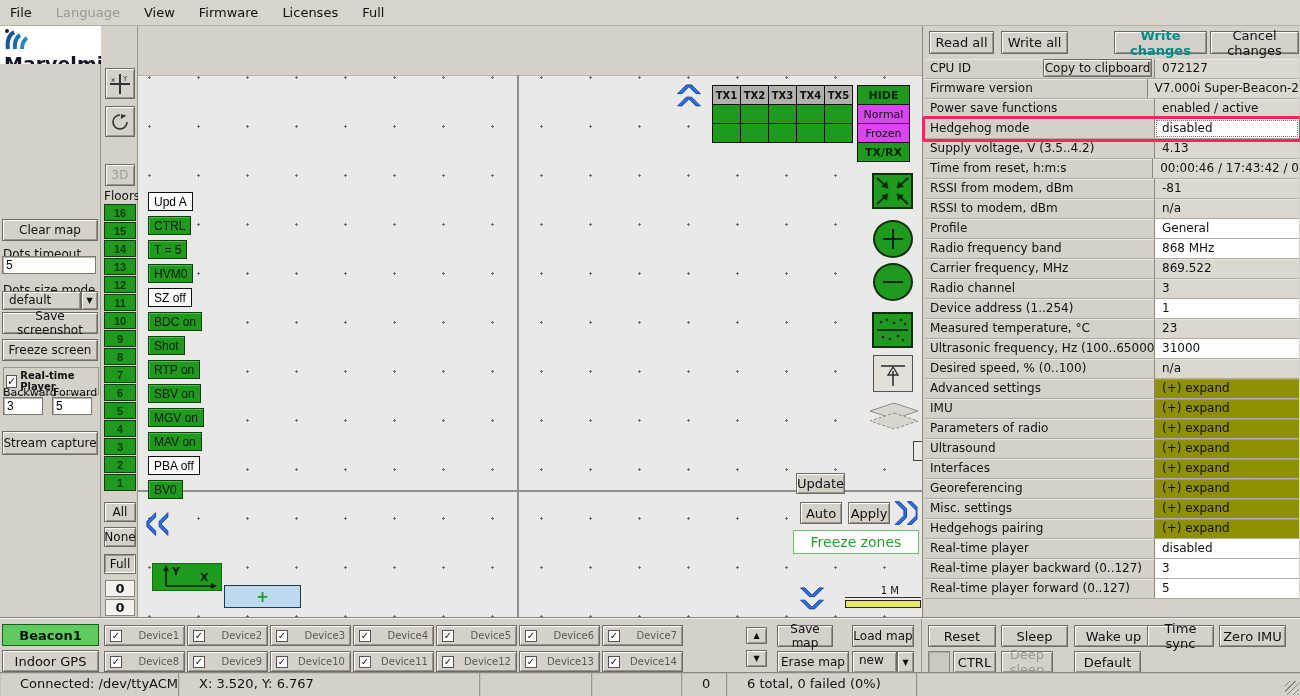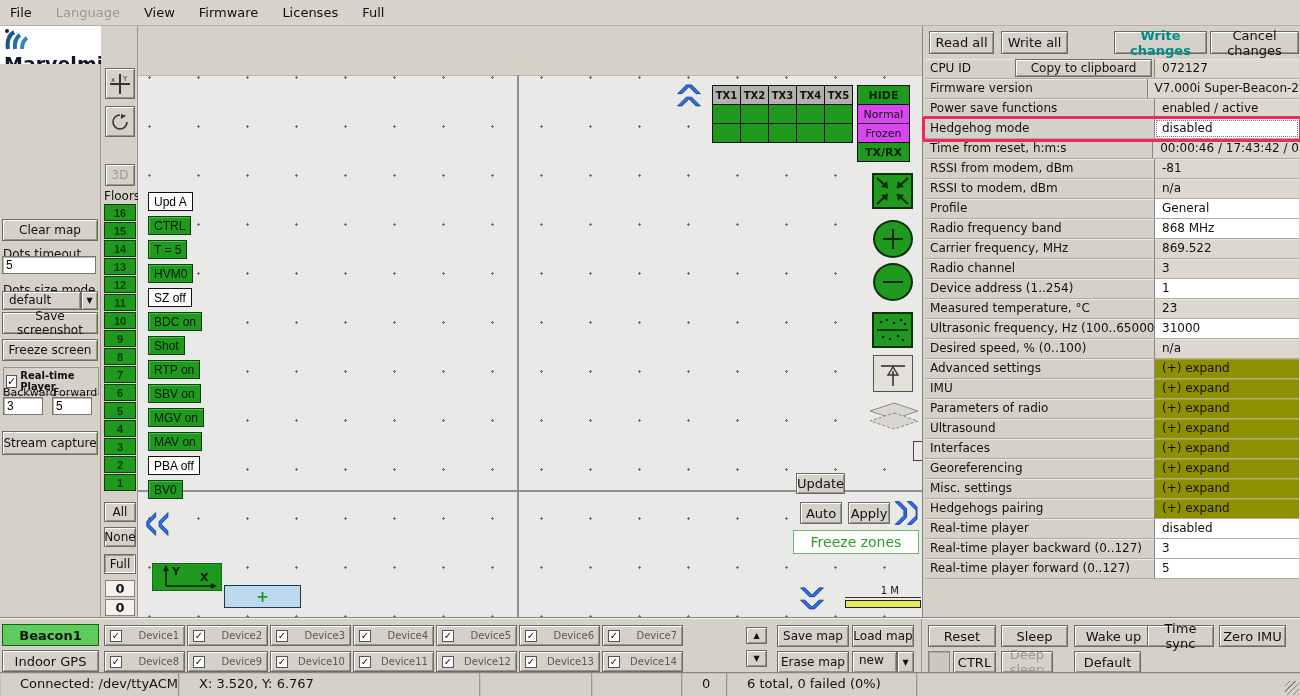--- a/index.html
+++ b/index.html
@@ -129,21 +129,21 @@
   .param-row { display:flex; height:20px; border-bottom:1px solid #aeaaa2; background:#d5d1c9; }
   .param-label { width:230px; border-right:1px solid #8a867e; padding:2px 0 0 5px;
     font-size:12px; white-space:nowrap; overflow:hidden; position:relative;
     box-shadow: inset 0 1px 0 #eceae5; }
   .param-value { flex:1; background:#dcd8d0; padding:2px 0 0 7px; font-size:12px;
     white-space:nowrap; box-shadow: inset 0 1px 0 #e9e6df; }
   .param-value.white { background:#fff; box-shadow:none; }
   .param-value.olive { background:#8f9000; box-shadow: inset 0 1px 0 #a6a722; }
   .param-value.focused { outline:1px dotted #777; outline-offset:-2px; }
   .param-row.highlight { box-shadow: 0 0 0 3px #f1295a; position:relative; z-index:6; border-radius:1px; }
-  .copy-btn { position:absolute; right:2px; top:0px; width:137px; height:18px;
+  .copy-btn { position:absolute; right:2px; top:0px; width:109px; height:18px;
     font-size:12px; }
 
   
   #bottom-panel { position:absolute; left:0; top:618px; width:1300px; height:54px;
     background:#d5d1c9; border-top:1px solid #f4f2ee; box-shadow: 0 -1px 0 #8a867e; }
   #beacon-btn { position:absolute; left:2px; top:5px; width:97px; height:22px;
     background:#5ecb5e; border:1px solid #1c5f1c; font-weight:bold; font-size:13px;
     display:flex; align-items:center; justify-content:center; }
   #indoorgps-btn { position:absolute; left:2px; top:31px; width:97px; height:22px; font-size:13px; }
   .device-row { position:absolute; left:104px; display:flex; gap:2px; }
@@ -436,20 +436,27 @@
       </div>
 
       <div class="param-row highlight">
         <div class="param-label">
           <span>Hedgehog mode</span>
           
         </div>
         <div class="param-value white focused">disabled</div>
       </div>
 
+      <div class="param-row">
+        <div class="param-label">
+          <span>Supply voltage, V (3.5..4.2)</span>
+          
+        </div>
+        <div class="param-value">4.13</div>
+      </div>
 
       <div class="param-row">
         <div class="param-label">
           <span>Time from reset, h:m:s</span>
           
         </div>
         <div class="param-value">00:00:46 / 17:43:42 / 0</div>
       </div>
 
       <div class="param-row">
@@ -697,21 +704,21 @@
 
       <div class="device-btn">
         <span class="checkbox" style="width:12px;height:12px;font-size:10px">✓</span>
         <span class="device-label">Device14</span>
       </div>
     </div>
 
   <button class="btn scroll-btn" style="top:8px">▲</button>
   <button class="btn scroll-btn" style="top:31px">▼</button>
 
-  <button class="btn bp-btn" style="left:777px; top:6px; width:72px; font-size:12px">Save map</button>
+  <button class="btn bp-btn" style="left:777px; top:6px; width:56px; font-size:12px">Save map</button>
   <button class="btn bp-btn" style="left:852px; top:6px; width:62px; font-size:12px">Load map</button>
   <button class="btn bp-btn" style="left:777px; top:32px; width:72px; font-size:12px">Erase map</button>
   <div class="combo" style="left:852px; top:32px; width:62px; height:22px; position:absolute">
     <div class="combo-text">new</div>
     <div class="combo-arrow">▼</div>
   </div>
 
   <button class="btn bp-btn" style="left:928px; top:6px; width:68px">Reset</button>
   <button class="btn bp-btn" style="left:1001px; top:6px; width:67px">Sleep</button>
   <button class="btn bp-btn" style="left:1074px; top:6px; width:79px">Wake up</button>

